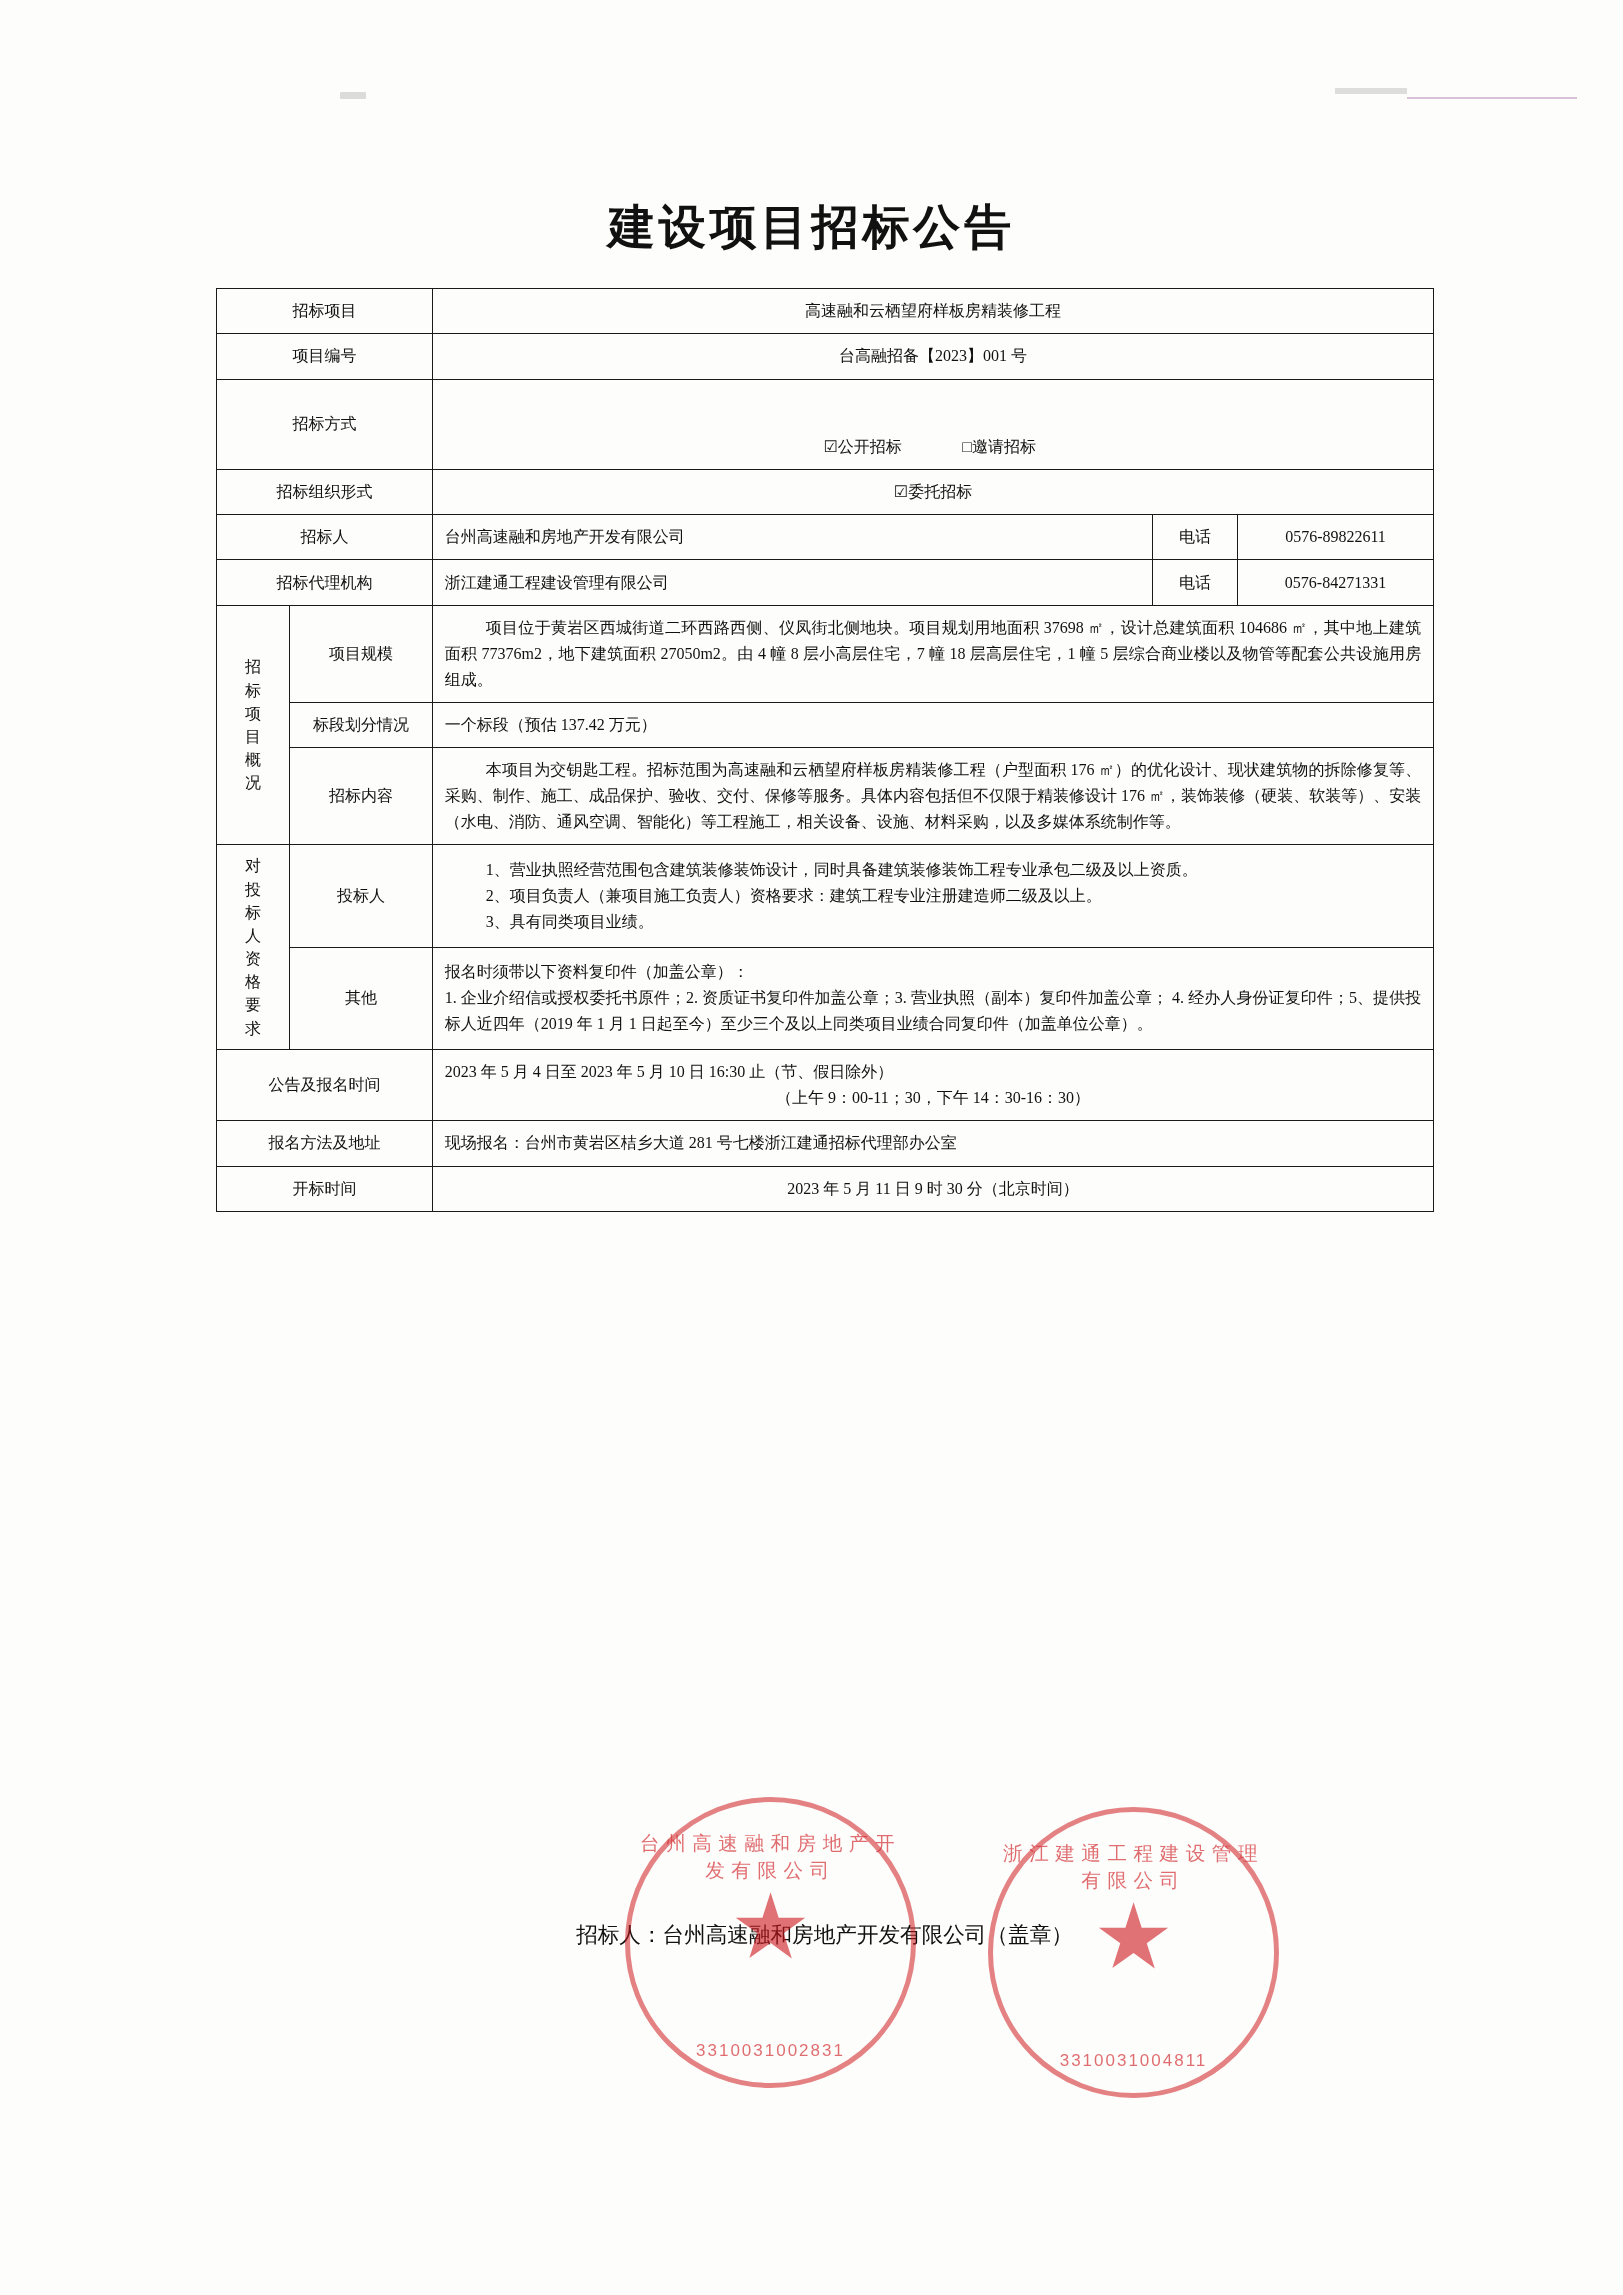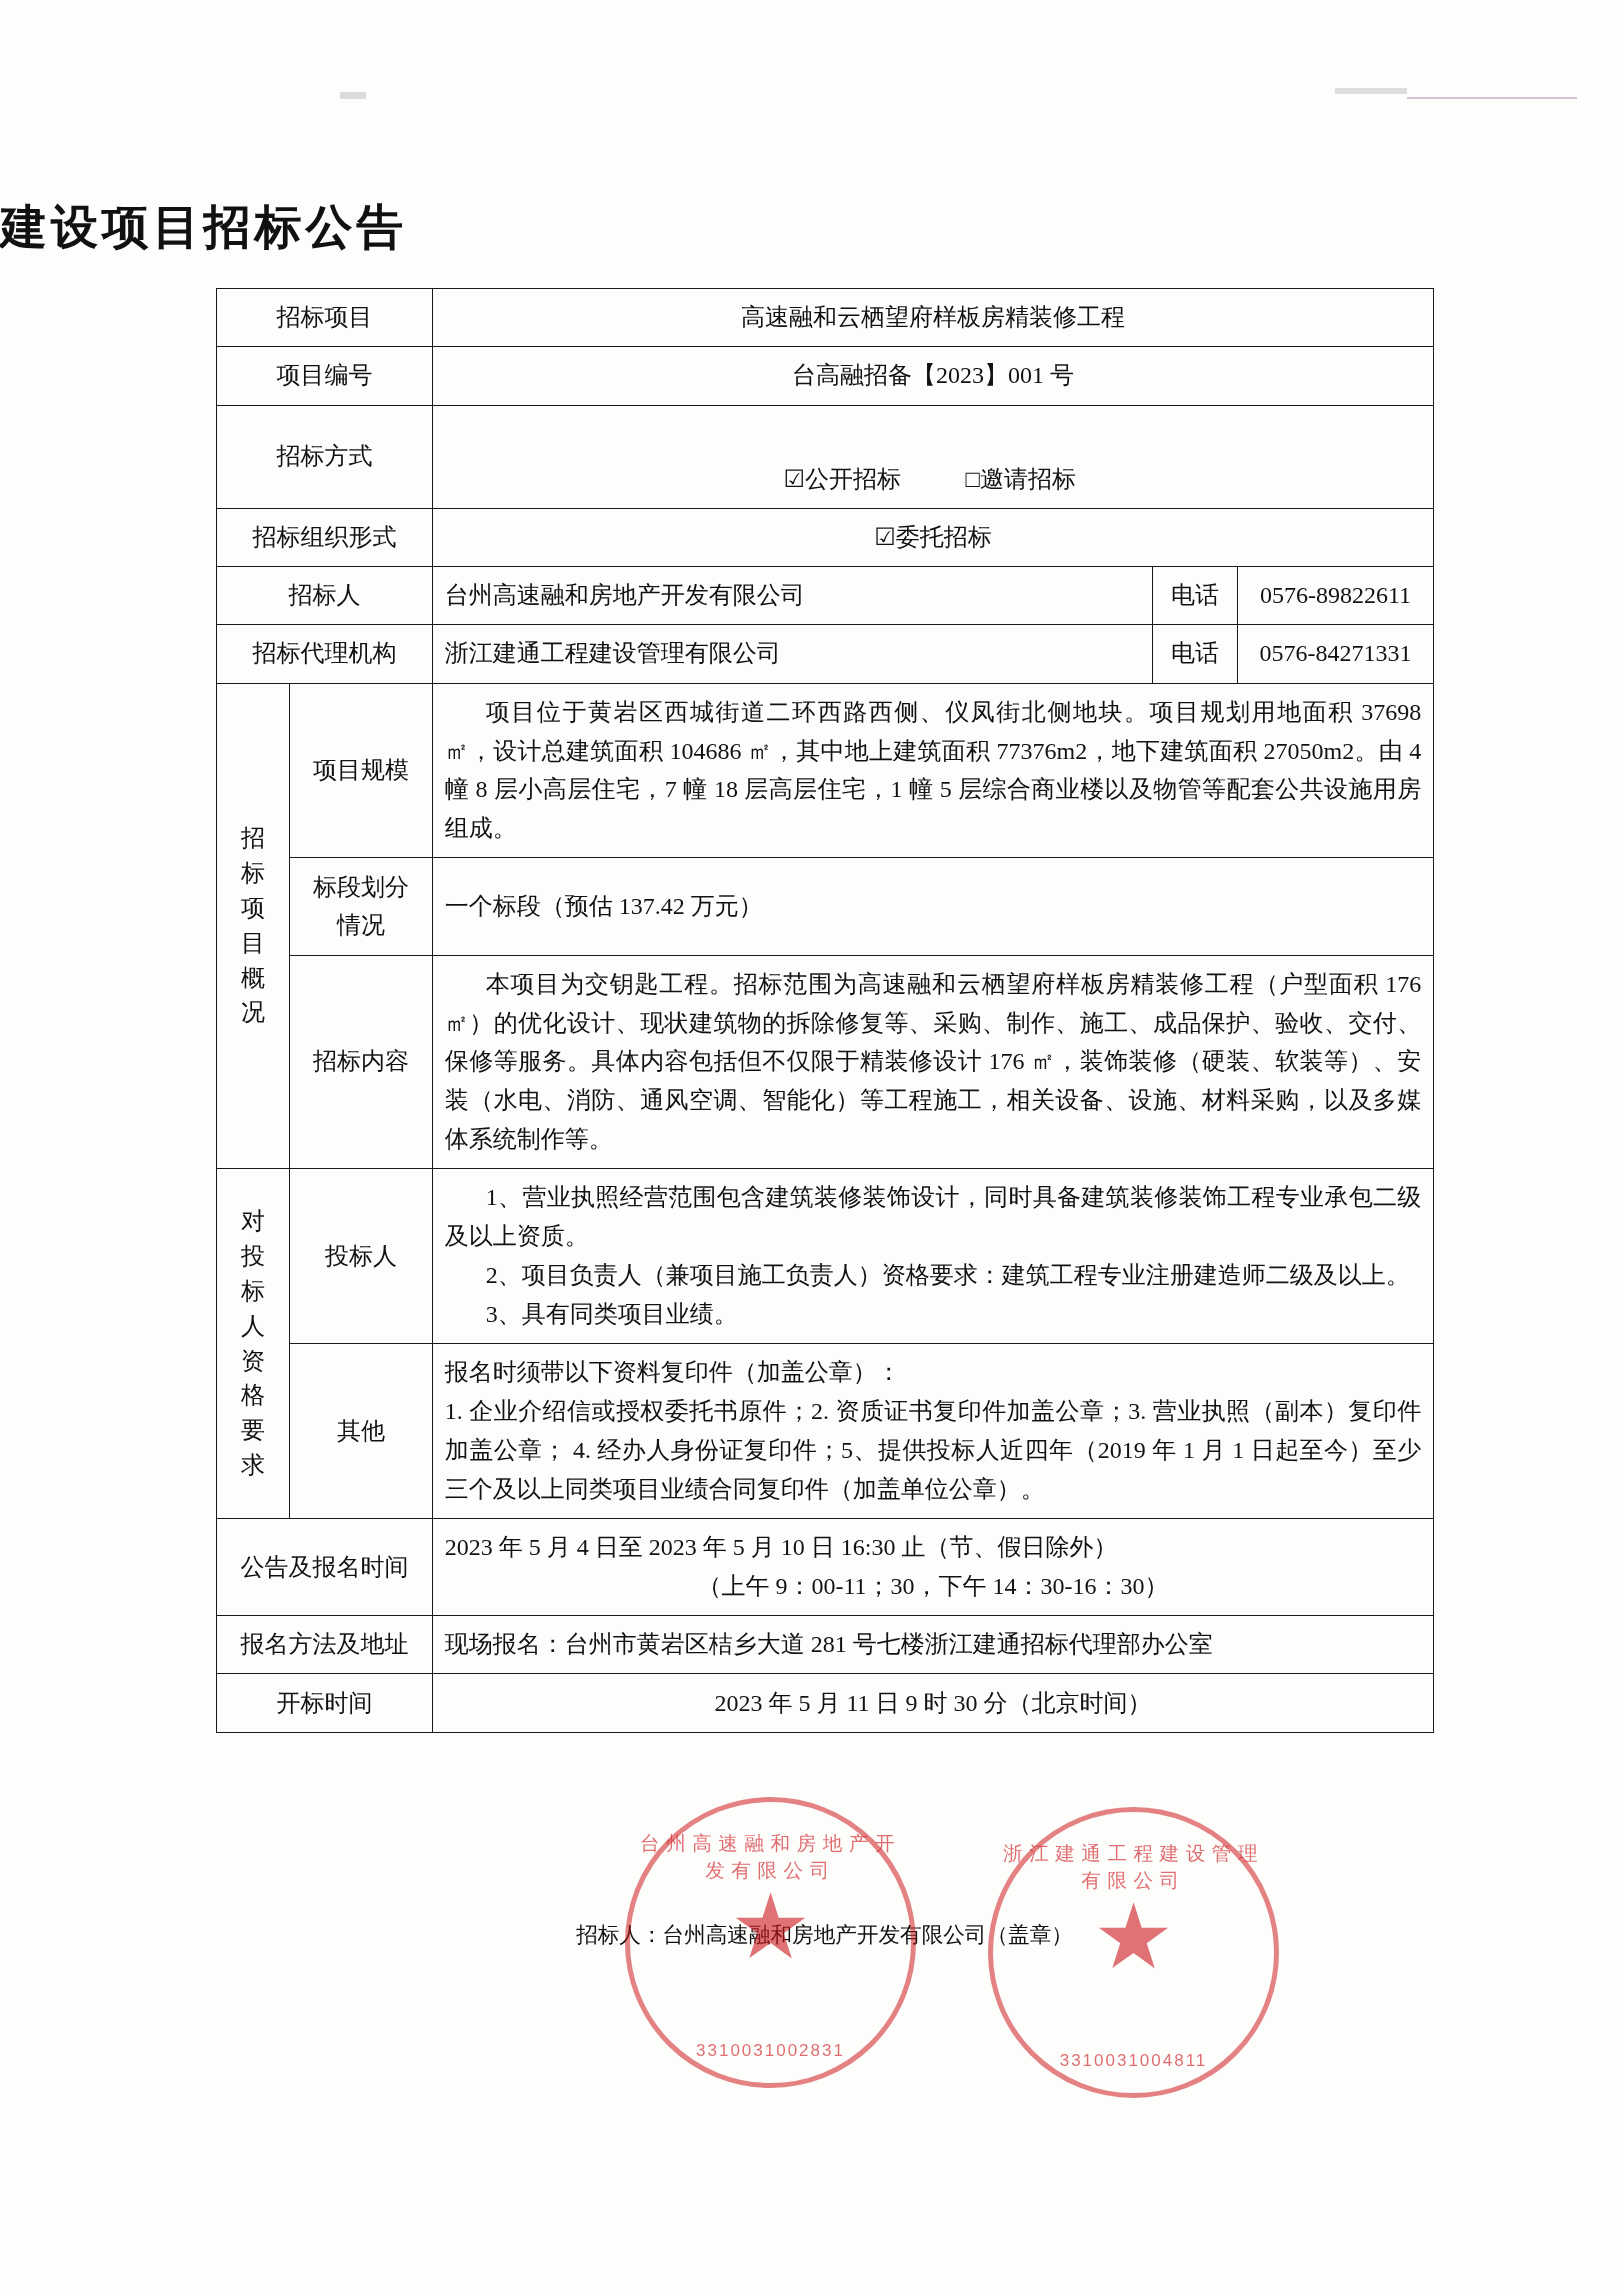--- a/index.html
+++ b/index.html
@@ -40,34 +40,35 @@
     position: absolute;
     left: 1407px; top: 97px;
     width: 170px; height: 2px;
     background: rgba(170,120,170,0.45);
   }
 
   .title {
     position: absolute;
     left: 0; top: 196px;
     width: 1623px;
+    text-align: center;
     font-size: 47px;
     font-weight: bold;
     letter-spacing: 3.9px;
     font-family: "Liberation Sans", "DejaVu Sans", sans-serif;
   }
 
   table.main {
     position: absolute;
     left: 216px;
     top: 288px;
     width: 1217px;
     border-collapse: collapse;
     table-layout: fixed;
-    font-size: 24px;
+    font-size: 16px;
     line-height: 1.62;
   }
   table.main td {
     border: 1.3px solid #1a1a1a;
     padding: 9.2px 11.8px;
     vertical-align: middle;
   }
   td.lbl {
     text-align: center;
     white-space: nowrap;

